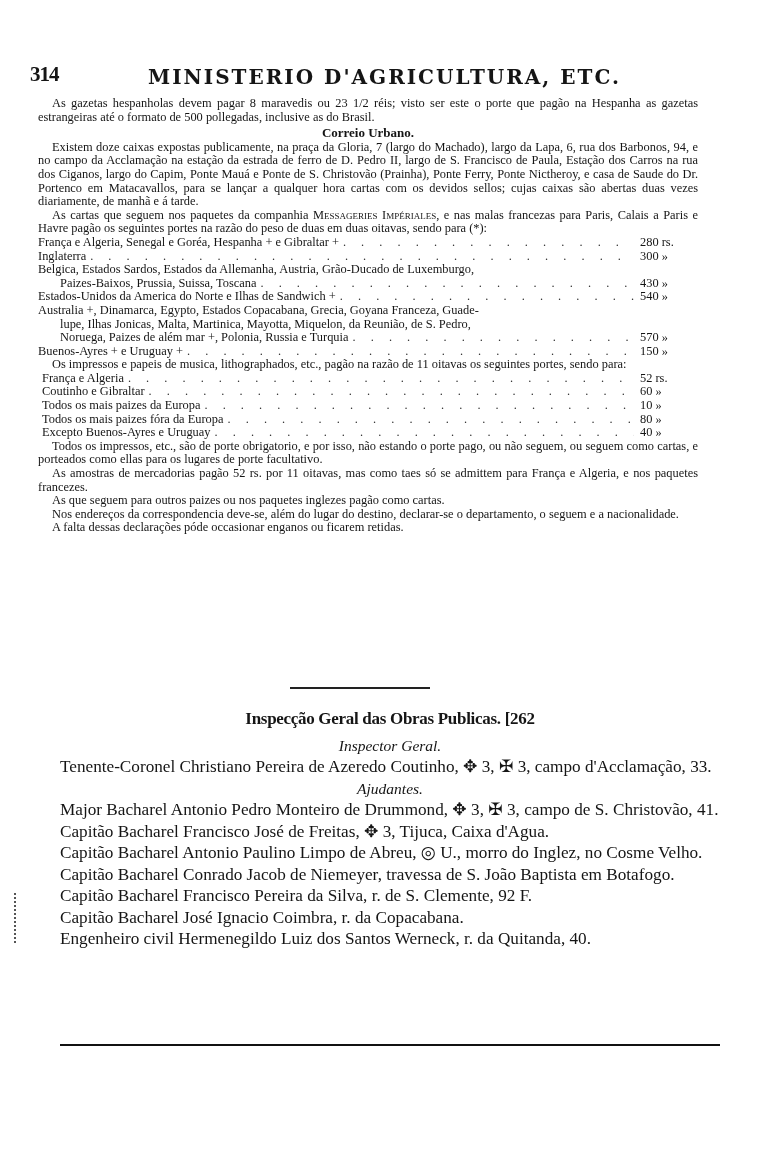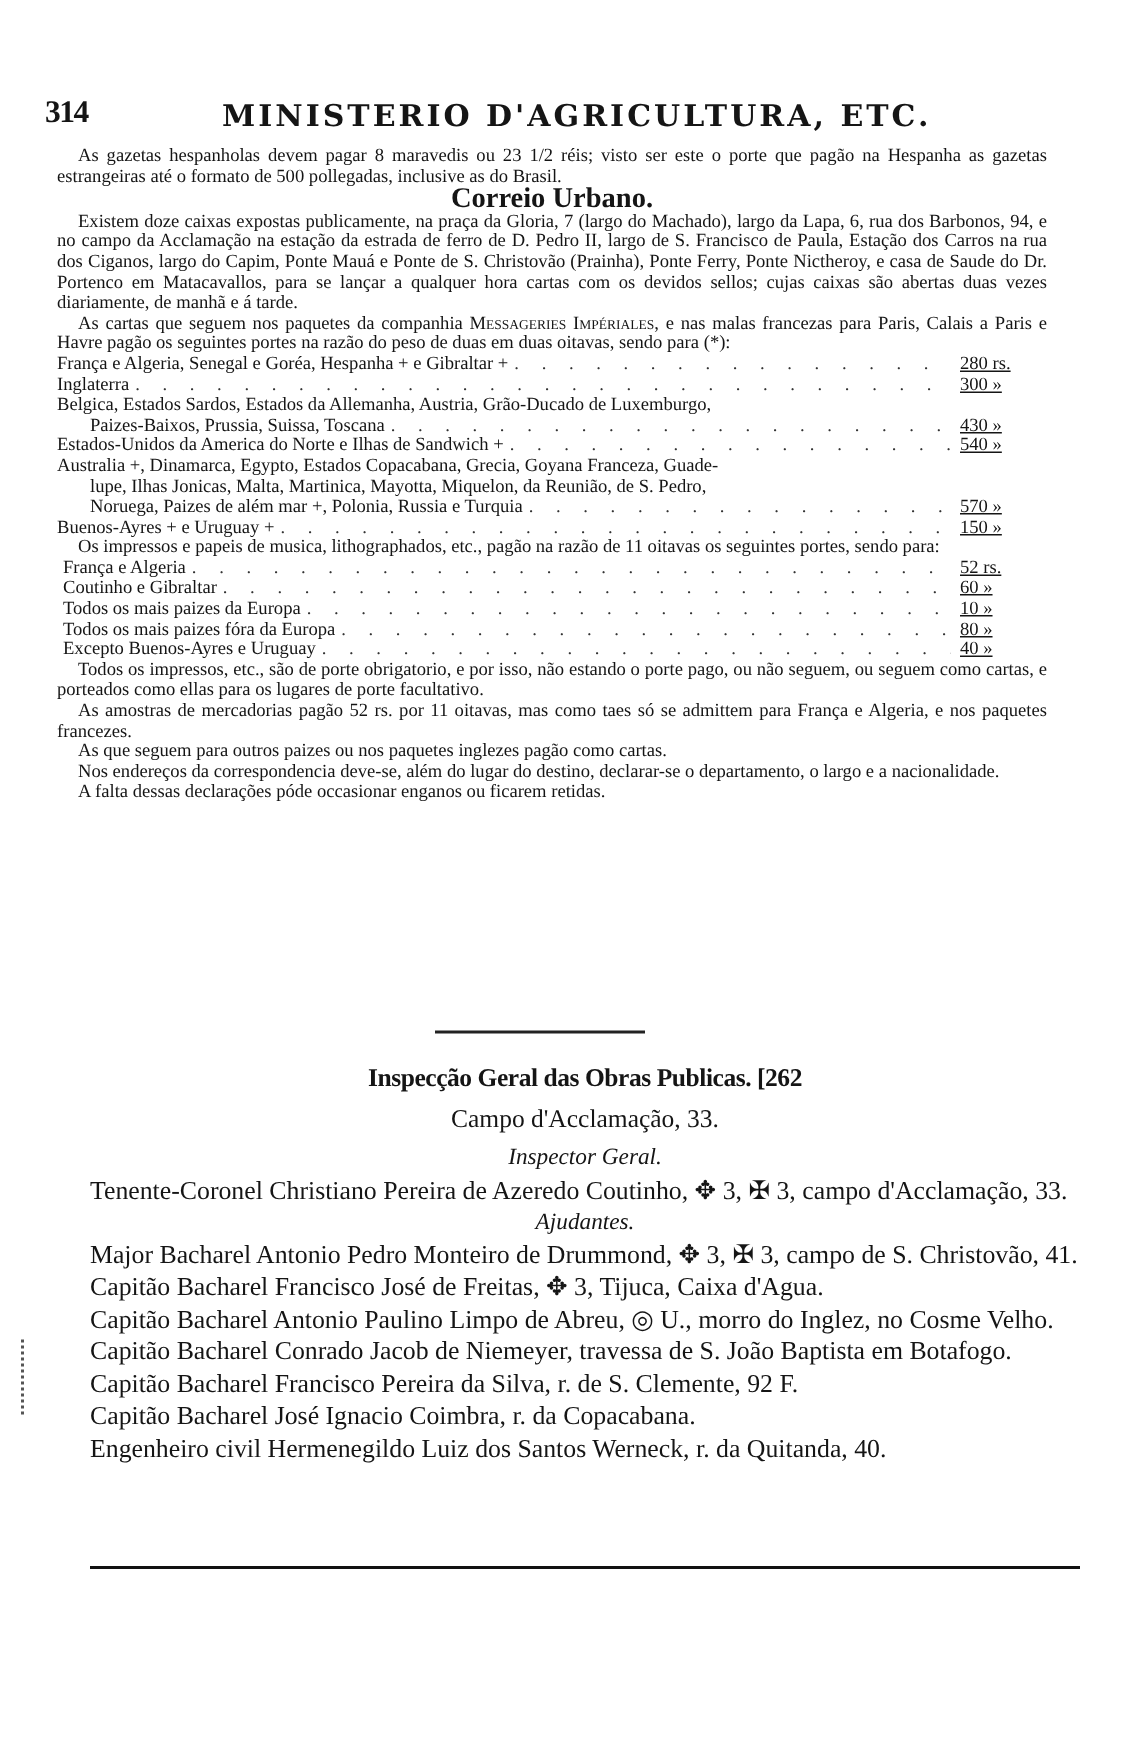--- a/index.html
+++ b/index.html
@@ -8,25 +8,25 @@
     font-family: "Liberation Serif", "DejaVu Serif", serif;
     position: relative; overflow: hidden;
   }
   .page { position: absolute; left: 0; top: 0; width: 603px; height: 1168px; }
   .header { position: absolute; top: 62px; left: 30px; width: 700px; height: 26px; }
   .page-num { position: absolute; left: 0; top: 0; font-size: 21px; font-weight: bold; letter-spacing: -1px; }
   .running-title { position: absolute; left: 118px; top: 3px; font-size: 20px; font-weight: bold; letter-spacing: 2px; font-family: "DejaVu Serif", serif; }
   .small { position: absolute; left: 38px; width: 660px; font-size: 12.4px; line-height: 13.6px; }
   .p { margin: 0; text-align: justify; }
   .ind { text-indent: 14px; }
-  .center { text-align: center; font-weight: bold; font-size: 19px; margin: 2px 0 1px; }
+  .center { text-align: center; font-weight: bold; font-size: 13px; margin: 2px 0 1px; }
   .row { display: flex; align-items: baseline; white-space: nowrap; overflow: hidden; }
   .row .lbl { flex: 0 0 auto; }
   .row .dots { flex: 1 1 auto; overflow: hidden; letter-spacing: 6px; color: #333; padding-left: 4px; }
-  .row .val { flex: 0 0 58px; text-align: left; padding-left: 6px; text-decoration: underline; }
+  .row .val { flex: 0 0 58px; text-align: left; padding-left: 6px; }
   .cont { padding-left: 22px; }
   .sc { font-variant: small-caps; }
   .rule-short { position: absolute; left: 290px; top: 687px; width: 140px; height: 2px; background: #222; }
   .big { position: absolute; left: 60px; width: 660px; font-size: 17.2px; line-height: 21.5px; }
   .sec-title { text-align: center; font-weight: bold; font-size: 17px; margin: 0 0 5px 0; letter-spacing: -0.3px; }
   .sec-addr { text-align: center; font-size: 17px; margin: 0 0 5px 0; }
   .sec-sub { text-align: center; font-style: italic; font-size: 15.5px; margin: 0; }
   .entry { margin: 0; padding-left: 22px; text-indent: -22px; }
   .rule-long { position: absolute; left: 60px; top: 1044px; width: 660px; height: 2px; background: #111; }
   .footnote { position: absolute; left: 60px; top: 1056px; width: 660px; font-size: 12.2px; line-height: 14px; font-weight: bold; }
@@ -116,29 +116,28 @@
       <div class="row">
           <span class="lbl">Excepto Buenos-Ayres e Uruguay</span>
           <span class="dots">. . . . . . . . . . . . . . . . . . . . . . . . . . . . . . . . . . . . . . . . . .</span>
           <span class="val">40 »</span>
         </div>
     </div>
 
     <p class="p ind">Todos os impressos, etc., são de porte obrigatorio, e por isso, não estando o porte pago, ou não seguem, ou seguem como cartas, e porteados como ellas para os lugares de porte facultativo.</p>
     <p class="p ind">As amostras de mercadorias pagão 52 rs. por 11 oitavas, mas como taes só se admittem para França e Algeria, e nos paquetes francezes.</p>
     <p class="p ind">As que seguem para outros paizes ou nos paquetes inglezes pagão como cartas.</p>
-    <p class="p ind">Nos endereços da correspondencia deve-se, além do lugar do destino, declarar-se o departamento, o largo e a nacionalidade.</p>
+    <p class="p ind">Nos endereços da correspondencia deve-se, além do lugar do destino, declarar-se o departamento, o seguem e a nacionalidade.</p>
     <p class="p ind">A falta dessas declarações póde occasionar enganos ou ficarem retidas.</p>
   </div>
 
   <div class="rule-short"></div>
 
   <div class="big" style="top:708px;">
     <p class="sec-title">Inspecção Geral das Obras Publicas. [262</p>
-    <p class="sec-addr">Campo d'Acclamação, 33.</p>
     <p class="sec-sub">Inspector Geral.</p>
     <p class="entry">Tenente-Coronel Christiano Pereira de Azeredo Coutinho, ✥ 3, ✠ 3, campo d'Acclamação, 33.</p>
     <p class="sec-sub">Ajudantes.</p>
     <p class="entry">Major Bacharel Antonio Pedro Monteiro de Drummond, ✥ 3, ✠ 3, campo de S. Christovão, 41.</p>
     <p class="entry">Capitão Bacharel Francisco José de Freitas, ✥ 3, Tijuca, Caixa d'Agua.</p>
     <p class="entry">Capitão Bacharel Antonio Paulino Limpo de Abreu, ◎ U., morro do Inglez, no Cosme Velho.</p>
     <p class="entry">Capitão Bacharel Conrado Jacob de Niemeyer, travessa de S. João Baptista em Botafogo.</p>
     <p class="entry">Capitão Bacharel Francisco Pereira da Silva, r. de S. Clemente, 92 F.</p>
     <p class="entry">Capitão Bacharel José Ignacio Coimbra, r. da Copacabana.</p>
     <p class="entry">Engenheiro civil Hermenegildo Luiz dos Santos Werneck, r. da Quitanda, 40.</p>

